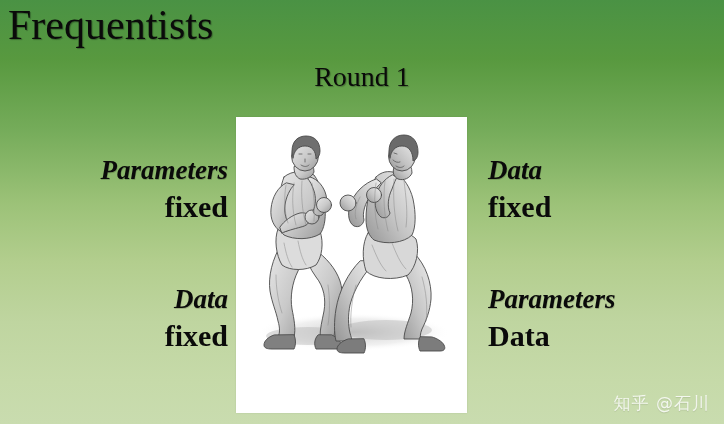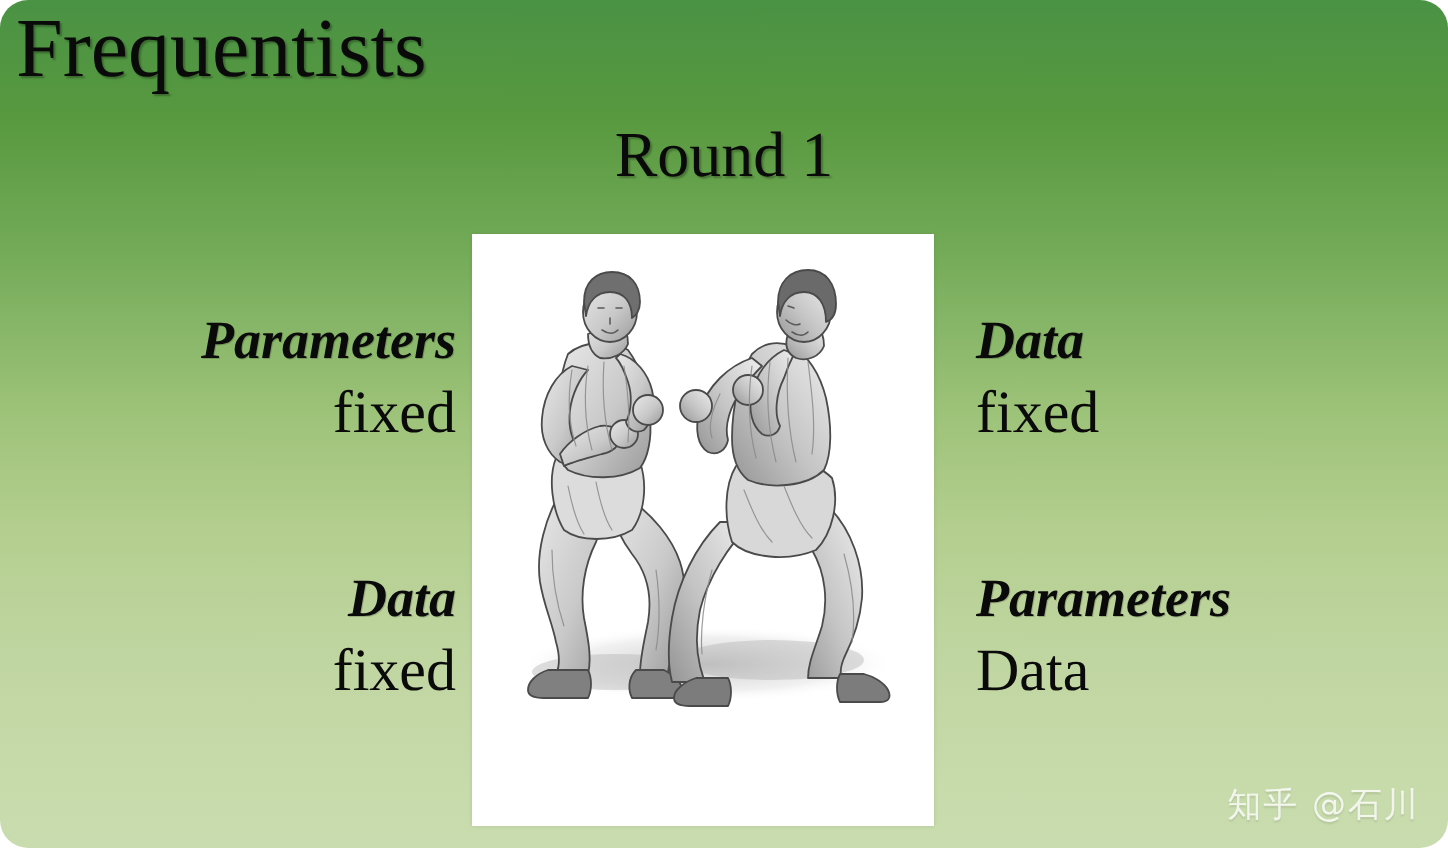--- a/index.html
+++ b/index.html
@@ -17,21 +17,20 @@
         #58993f 14%,
         #74ab59 30%,
         #9cc278 48%,
         #b3ce8e 62%,
         #bfd5a0 76%,
         #c6daa9 90%,
         #c9dcaf 100%);
     font-family: "Liberation Serif", "DejaVu Serif", serif;
     color: #0a0a0a;
     user-select: none;
-    border-radius: 14px;
   }
 
   
   .title-row {
     position: absolute;
     left: 0;
     top: 2px;
     width: 724px;
     display: flex;
     flex-direction: row;
@@ -55,21 +54,21 @@
     text-shadow: 1px 1px 1px rgba(0,0,0,0.30);
     white-space: nowrap;
     margin-left: -18px;
   }
   .subtitle {
     position: absolute;
     left: 0;
     top: 53px;
     width: 724px;
     text-align: center;
-    font-size: 32px;
+    font-size: 28px;
     line-height: 48px;
     text-shadow: 1px 1px 1px rgba(0,0,0,0.28);
     white-space: nowrap;
   }
 
   
   .card {
     position: absolute;
     left: 236px;
     top: 117px;
@@ -96,21 +95,21 @@
     font-size: 27px;
     line-height: 36px;
     font-weight: bold;
     display: block;
     text-shadow: 0.5px 0.5px 0 rgba(0,0,0,0.18);
     font-style: italic;
   }
   .stmt .qual {
     font-size: 30px;
     line-height: 37px;
-    font-weight: normal;
+    font-weight: bold;
     display: block;
   }
   .stmt.left  { right: 496px; text-align: right; }
   .stmt.right { left: 488px;  text-align: left;  }
 
   #block-fr-params { top: 152px; }
   #block-fr-data   { top: 281px; }
   #block-ba-data   { top: 152px; }
   #block-ba-params { top: 281px; }
 

